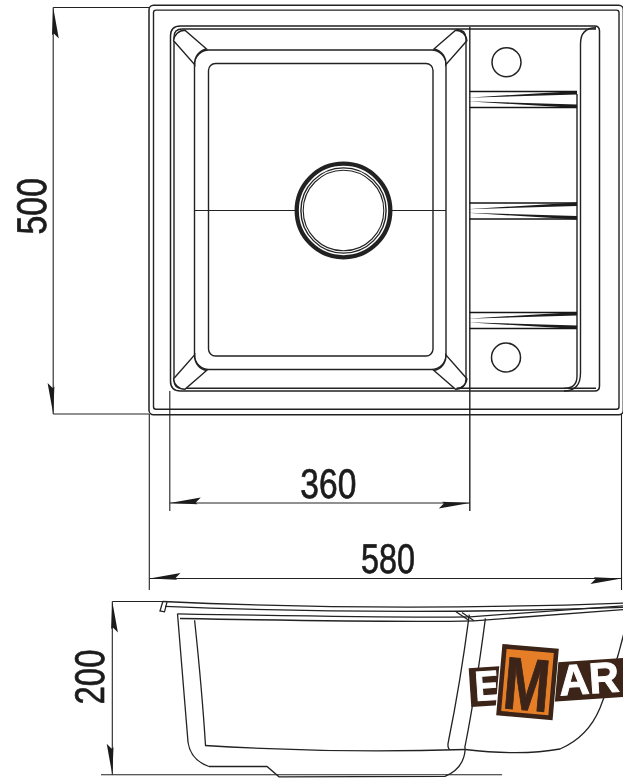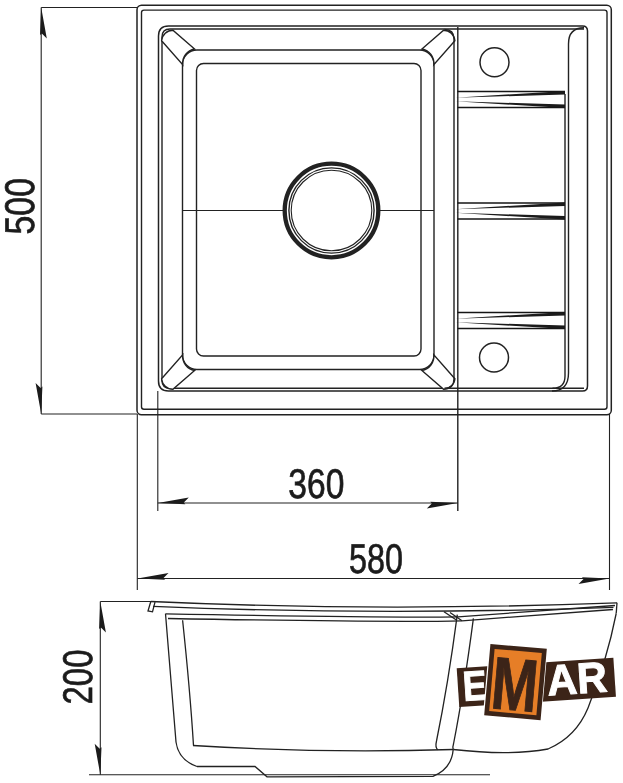--- a/index.html
+++ b/index.html
@@ -1,16 +1,16 @@
 <!DOCTYPE html>
 <html><head>
 <meta charset="utf-8">
 <style>
   html,body{margin:0;padding:0;background:#ffffff;}
-  .wrap{width:540px;height:783px;position:relative;font-family:"Liberation Sans", sans-serif;}
+  .wrap{width:540px;height:783px;position:relative;font-family:"Liberation Sans", sans-serif;margin-left:12px;}
   svg{position:absolute;top:0;left:0;}
   text{font-family:"Liberation Sans", sans-serif;fill:#1b1b1b;text-rendering:geometricPrecision;}
   .dim{stroke:#1b1b1b;stroke-width:0.7;paint-order:stroke;}
 </style>
 </head>
 <body>
 <div class="wrap">
 <svg width="623" height="783" viewBox="0 0 623 783">
   <g fill="none" stroke="#222222" stroke-width="1.4">
 

